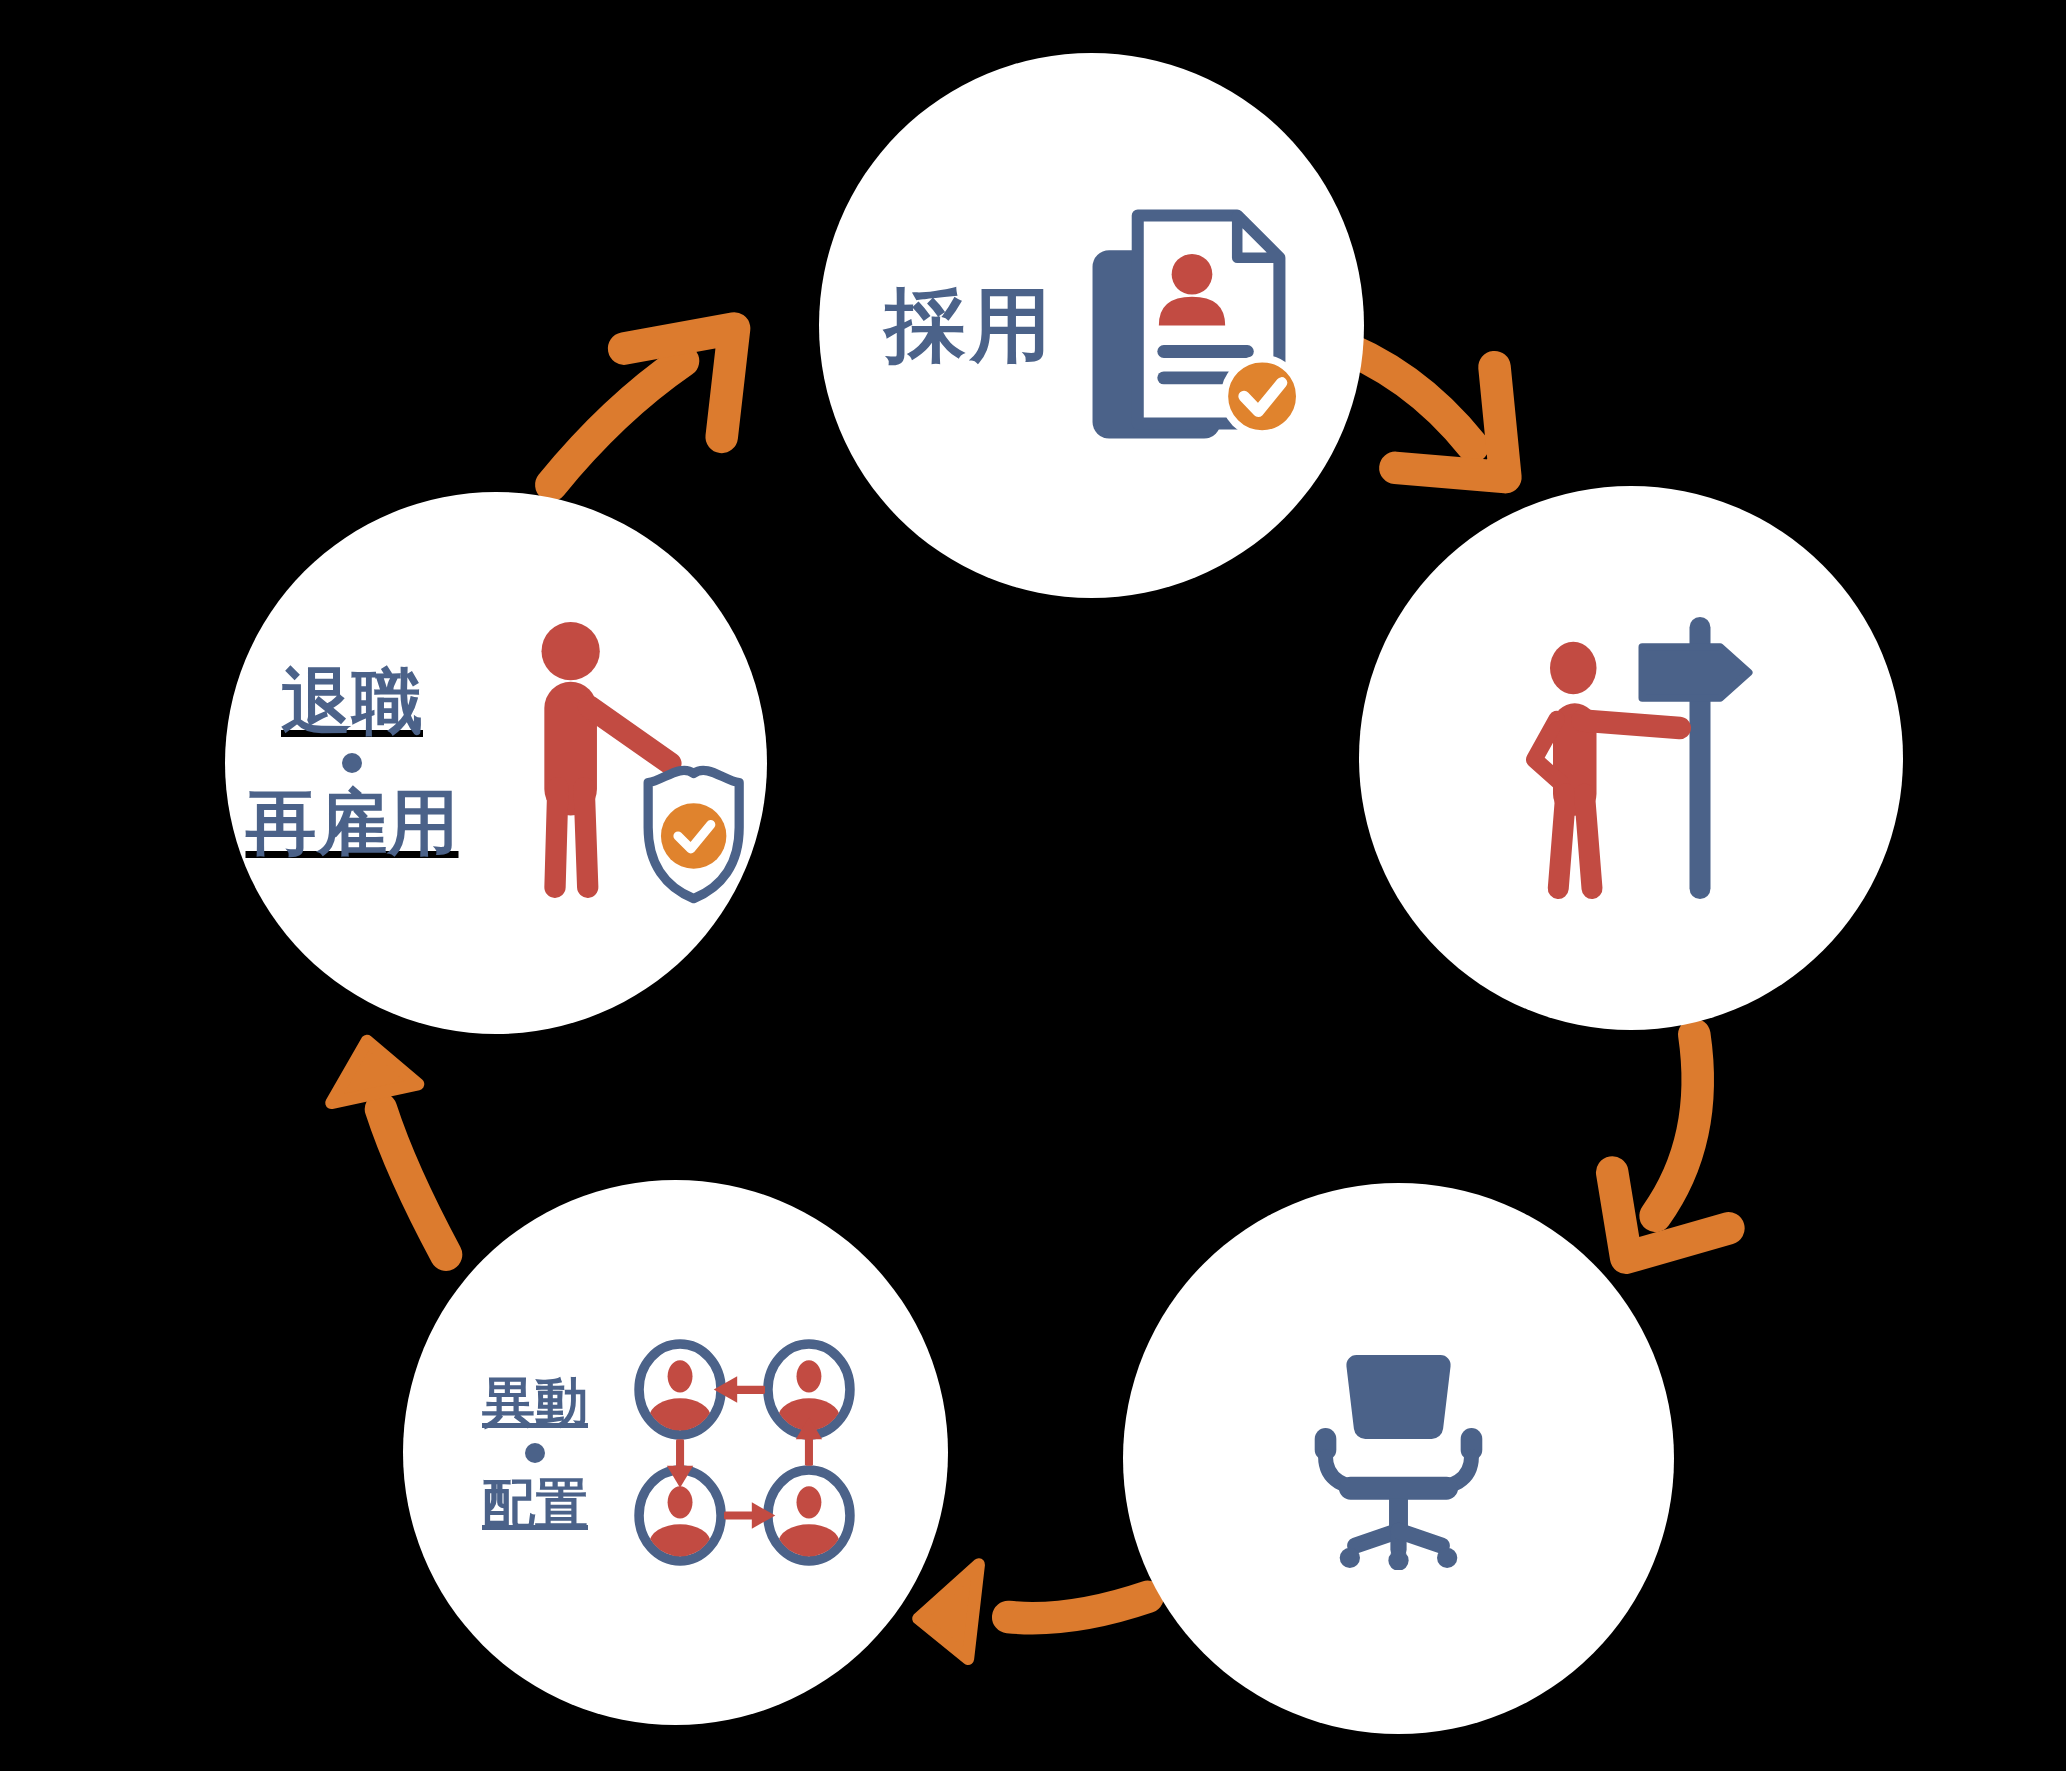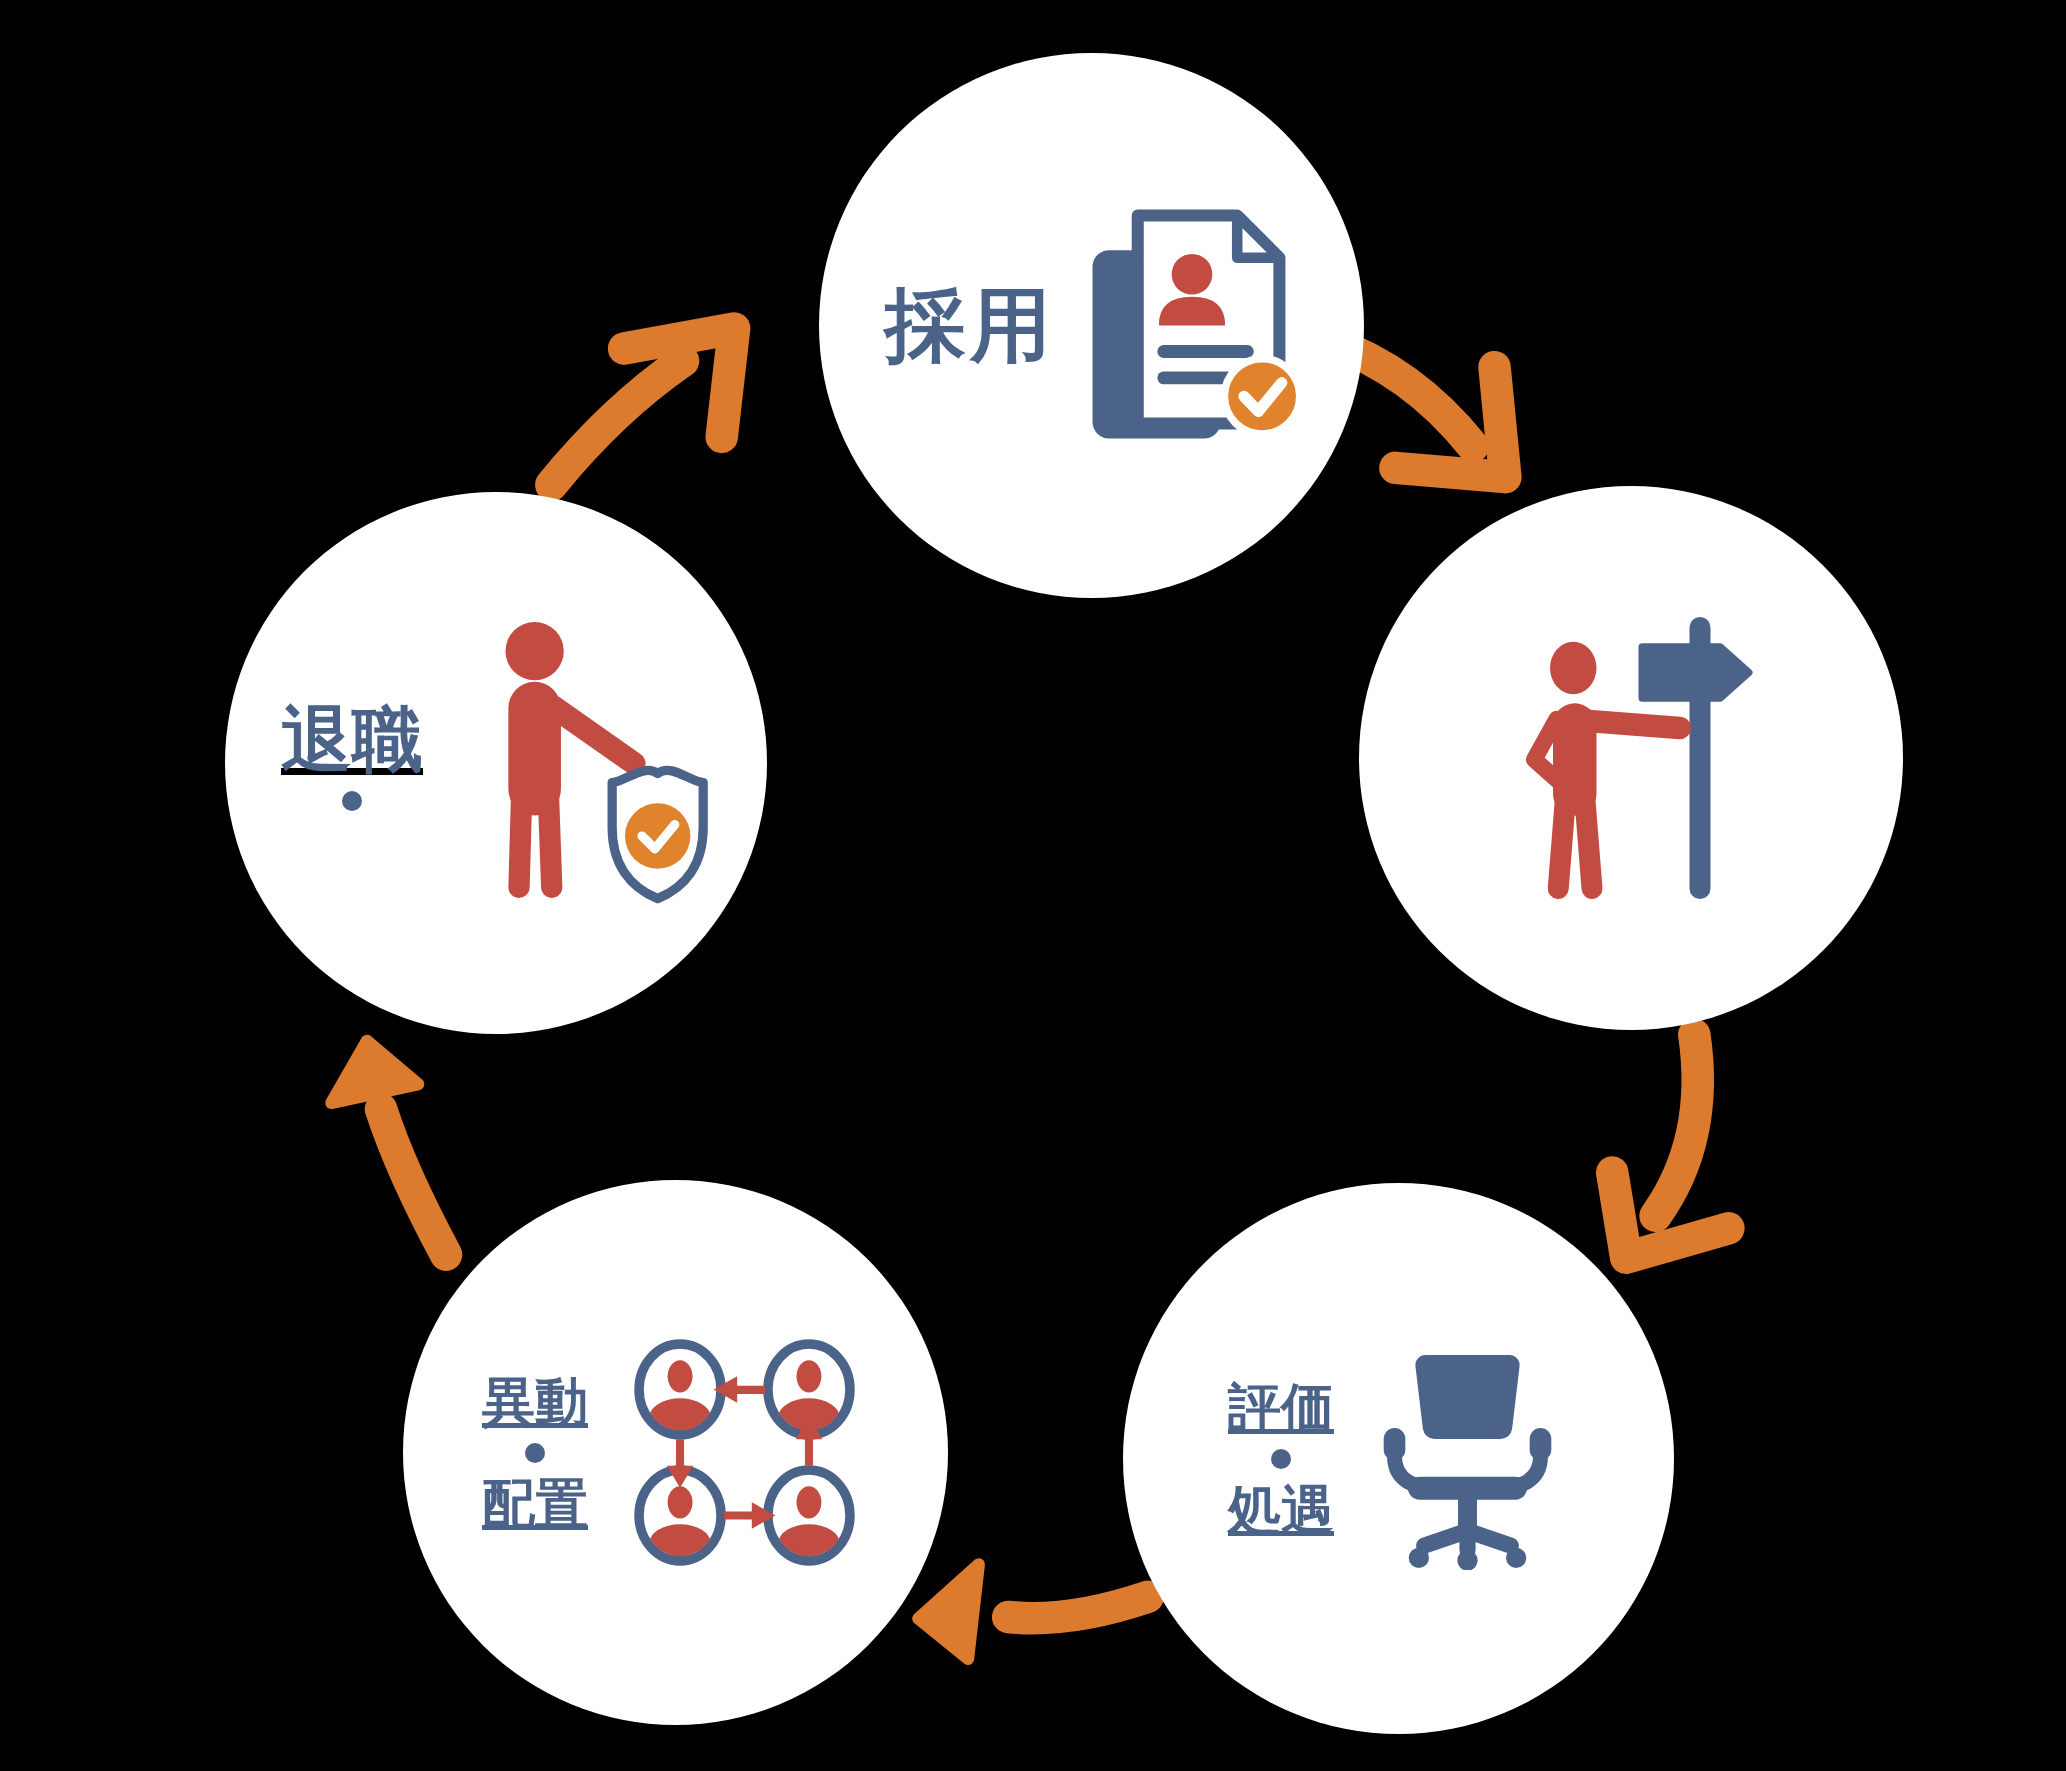--- a/index.html
+++ b/index.html
@@ -104,25 +104,20 @@
       <ellipse cx="88" cy="80" rx="31" ry="35" fill="#c24b42"></ellipse>
       <path d="M90,156 L90,248" stroke="#c24b42" stroke-width="58" stroke-linecap="round"></path>
       <path d="M100,150 L230,160" stroke="#c24b42" stroke-width="30" stroke-linecap="round"></path>
       <path d="M66,148 L36,202 L72,234" stroke="#c24b42" stroke-width="22" fill="none" stroke-linecap="round" stroke-linejoin="round"></path>
       <path d="M78,248 L68,374" stroke="#c24b42" stroke-width="28" stroke-linecap="round"></path>
       <path d="M103,248 L113,374" stroke="#c24b42" stroke-width="28" stroke-linecap="round"></path>
     </svg>
   </div>
 
   <div class="circle" style="left:1123px; top:1183px; width:551px; height:551px;">
-    <div class="label">
-      <div class="line-lg">評価</div>
-      <div class="dot-sep"></div>
-      <div class="line-lg">処遇</div>
-    </div>
     <svg width="203" height="223" viewBox="0 0 300 330">
       <path d="M88,12 h124 a15,15 0 0 1 15,17 l-11,92 a17,17 0 0 1 -17,15 h-98 a17,17 0 0 1 -17,-15 l-11,-92 a15,15 0 0 1 15,-17 z" fill="#4b6289"></path>
       <rect x="26" y="120" width="32" height="48" rx="16" fill="#4b6289"></rect>
       <rect x="242" y="120" width="32" height="48" rx="16" fill="#4b6289"></rect>
       <path d="M42,162 C42,198 72,210 110,210" stroke="#4b6289" stroke-width="22" fill="none" stroke-linecap="round"></path>
       <path d="M258,162 C258,198 228,210 190,210" stroke="#4b6289" stroke-width="22" fill="none" stroke-linecap="round"></path>
       <rect x="62" y="192" width="176" height="34" rx="17" fill="#4b6289"></rect>
       <rect x="136" y="224" width="28" height="52" fill="#4b6289"></rect>
       <path d="M150,272 L86,294" stroke="#4b6289" stroke-width="24" stroke-linecap="round"></path>
       <path d="M150,272 L150,300" stroke="#4b6289" stroke-width="24" stroke-linecap="round"></path>
@@ -180,20 +175,21 @@
         <rect x="252.5" y="150" width="11" height="38" rx="2"></rect>
         <polygon points="258,122 240,152 276,152"></polygon>
       </g>
     </svg>
   </div>
 
   <div class="circle" style="left:225px; top:492px; width:542px; height:542px;text-decoration:underline;">
     <div class="label">
       <div class="line-md">退職</div>
       <div class="dot-sep"></div>
+      <div class="line-md">再雇用</div>
     </div>
     <svg width="256" height="299" viewBox="0 0 360 420">
       <circle cx="112" cy="52" r="41" fill="#c24b42"></circle>
       <path d="M112,132 L112,246" stroke="#c24b42" stroke-width="74" stroke-linecap="round"></path>
       <path d="M138,130 L252,210" stroke="#c24b42" stroke-width="32" stroke-linecap="round"></path>
       <path d="M94,244 L90,384" stroke="#c24b42" stroke-width="30" stroke-linecap="round"></path>
       <path d="M131,244 L136,384" stroke="#c24b42" stroke-width="30" stroke-linecap="round"></path>
       <path d="M285,224 C266,210 242,234 221,237 L221,300 C221,352 246,384 285,400 C324,384 349,352 349,300 L349,237 C328,234 304,210 285,224 Z" fill="#ffffff" stroke="#4b6289" stroke-width="13" stroke-linejoin="round"></path>
       <circle cx="285" cy="312" r="46" fill="#e0832d"></circle>
       <path d="M263,312 L281,330 L309,296" stroke="#ffffff" stroke-width="13" fill="none" stroke-linecap="round" stroke-linejoin="round"></path>

